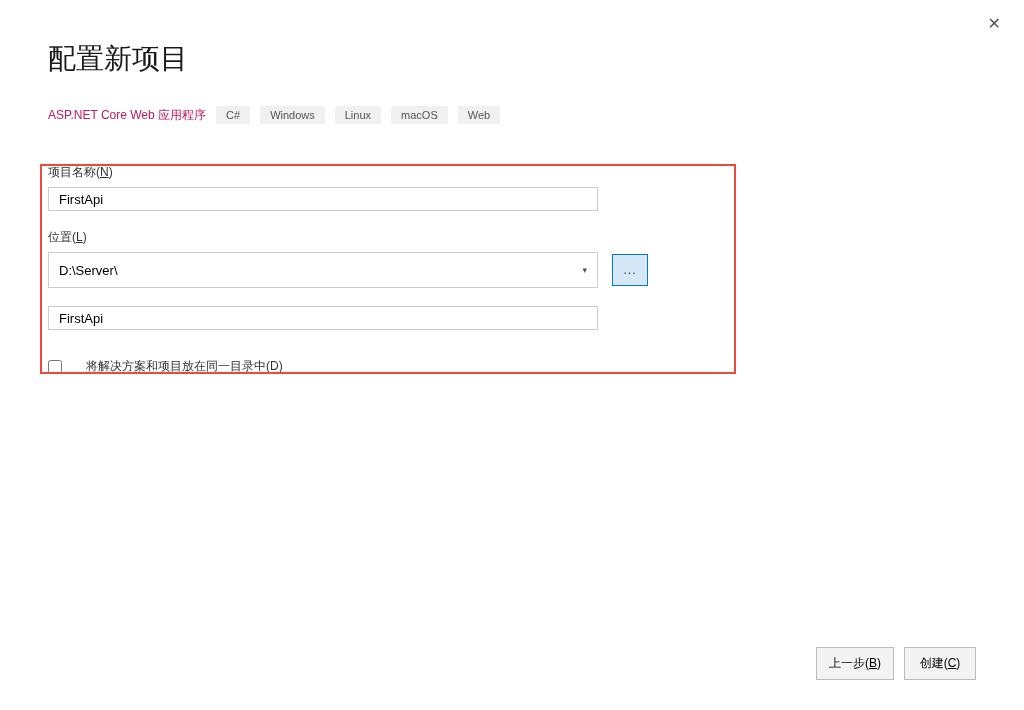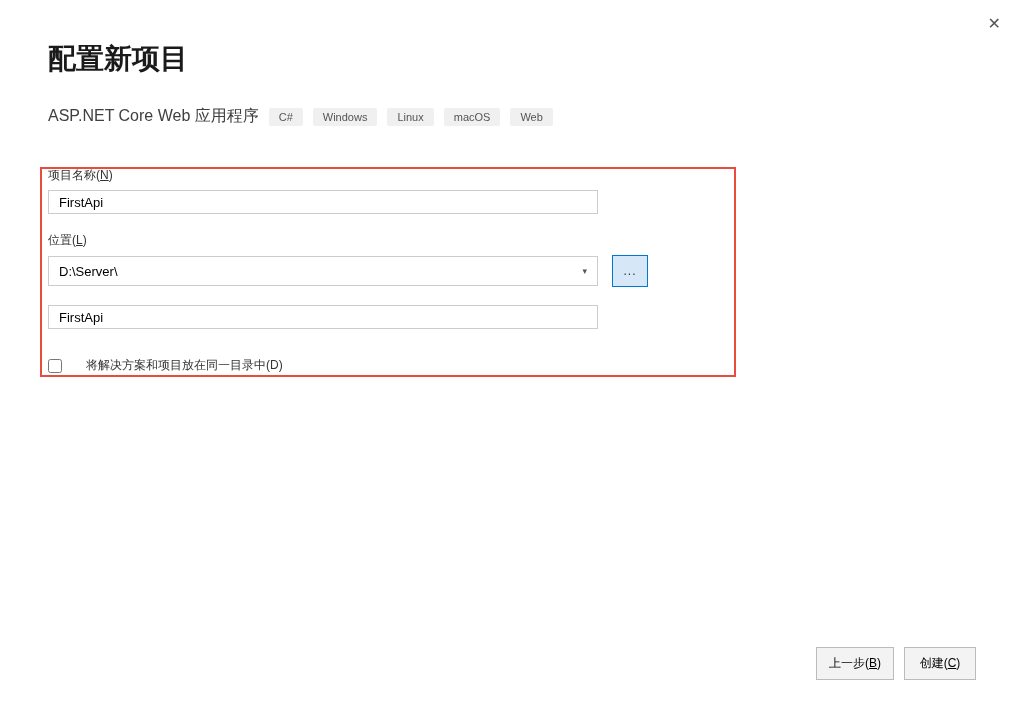--- a/index.html
+++ b/index.html
@@ -24,33 +24,33 @@
       cursor: pointer;
       background: none;
       border: none;
       padding: 4px 8px;
     }
     .header {
       padding: 40px 48px 20px 48px;
     }
     .title {
       font-size: 28px;
-      font-weight: 700;
+      font-weight: 400;
       color: #1a1a1a;
       margin-bottom: 28px;
     }
     .subtitle-row {
       display: flex;
       align-items: center;
       gap: 10px;
     }
     .subtitle {
-      font-size: 16px;
+      font-size: 12px;
       font-weight: 400;
-      color: #404040;
+      color: #be185d;
     }
     .tag {
       background: #f0f0f0;
       color: #555;
       font-size: 11px;
       padding: 3px 10px;
       border-radius: 2px;
     }
     .form-area {
       margin: 20px 48px 0 48px;
@@ -103,21 +103,21 @@
       font-family: inherit;
       outline: none;
     }
     .combo-row {
       display: flex;
       align-items: center;
       gap: 14px;
     }
     .combo-input {
       width: 550px;
-      height: 30px;
+      height: 36px;
       border: 1px solid #ccc;
       padding: 6px 10px;
       font-size: 13px;
       font-family: inherit;
       outline: none;
       position: relative;
       display: flex;
       align-items: center;
       justify-content: space-between;
       background: white;

